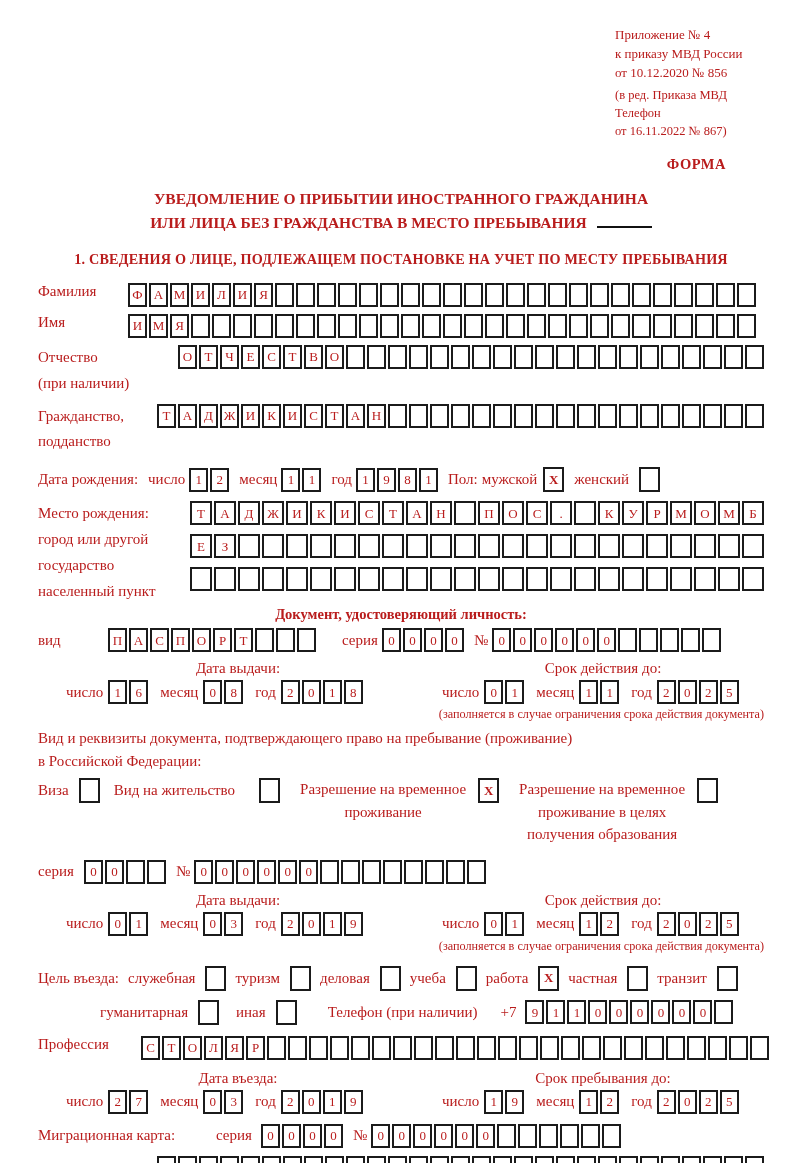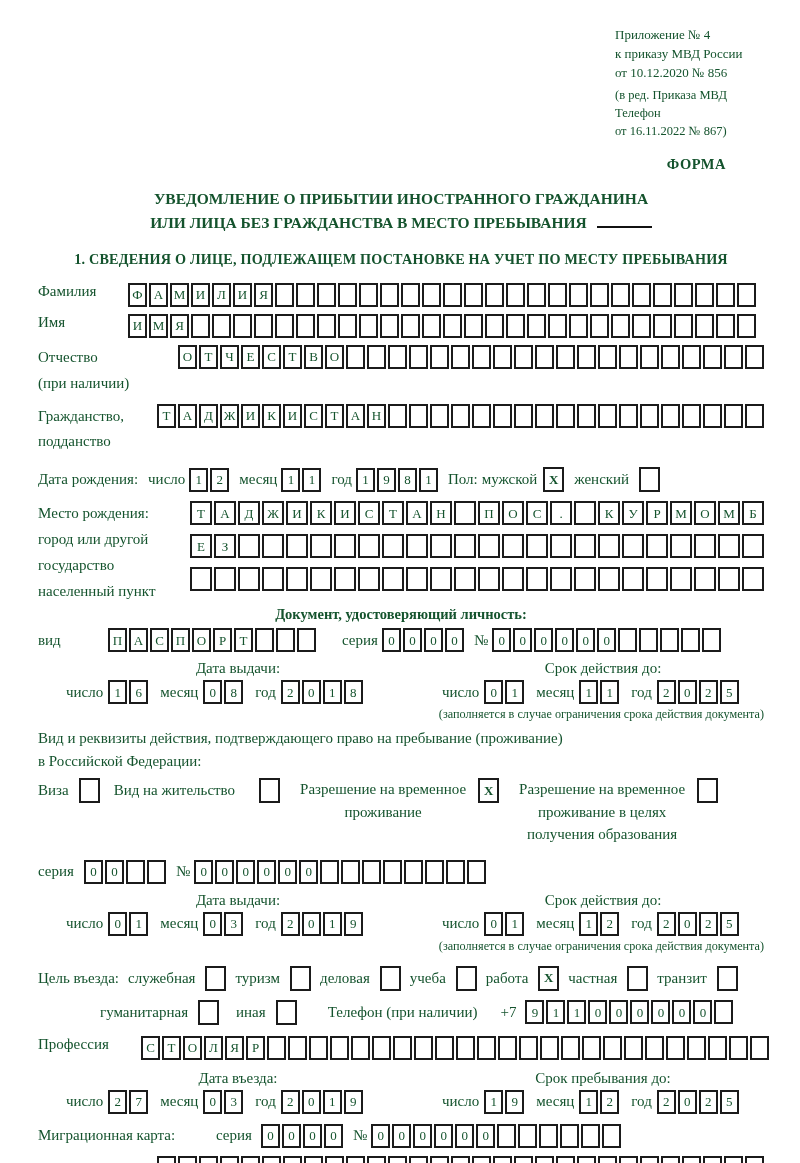--- a/index.html
+++ b/index.html
@@ -1,19 +1,19 @@
 <!DOCTYPE html>
 <html><head>
 <meta charset="utf-8">
 <style>
   html,body{margin:0;padding:0;background:#fff;}
   .page{
     position:relative;
     width:796px;height:1163px;
-    background:#fff;color:#14532d;
+    background:#fff;color:#b91c1c;
     font-family:"Liberation Serif","DejaVu Serif",serif;
     font-size:15px;
     box-sizing:border-box;
     padding:26px 32px 10px 38px;
     overflow:hidden;
   }
   .appendix{margin-left:577px;font-size:13px;line-height:1.45;}
   .appendix .edition{font-size:12.5px;margin-top:3px;}
   .forma{margin-top:16px;margin-right:38px;text-align:right;font-weight:bold;font-size:14.5px;letter-spacing:.5px;}
   .doc-title{margin-top:14px;text-align:center;font-weight:bold;font-size:15.5px;line-height:1.55;}
@@ -428,21 +428,21 @@
             <span class="cell">2</span>
             <span class="cell">0</span>
             <span class="cell">2</span>
             <span class="cell">5</span>
           </span>
       </div>
     </div>
   </div>
   <div class="note">(заполняется в случае ограничения срока действия документа)</div>
 
-  <div style="margin-top:8px">Вид и реквизиты действия, подтверждающего право на пребывание (проживание)</div>
+  <div style="margin-top:8px">Вид и реквизиты документа, подтверждающего право на пребывание (проживание)</div>
   <div style="margin-top:6px">в Российской Федерации:</div>
 
   <div class="opts">
     <span class="opt">
       <span>Виза</span>
       <span class="cb"></span>
     </span>
     <span class="opt">
       <span>Вид на жительство</span>
       <span class="cb" style="margin-left:14px"></span>

